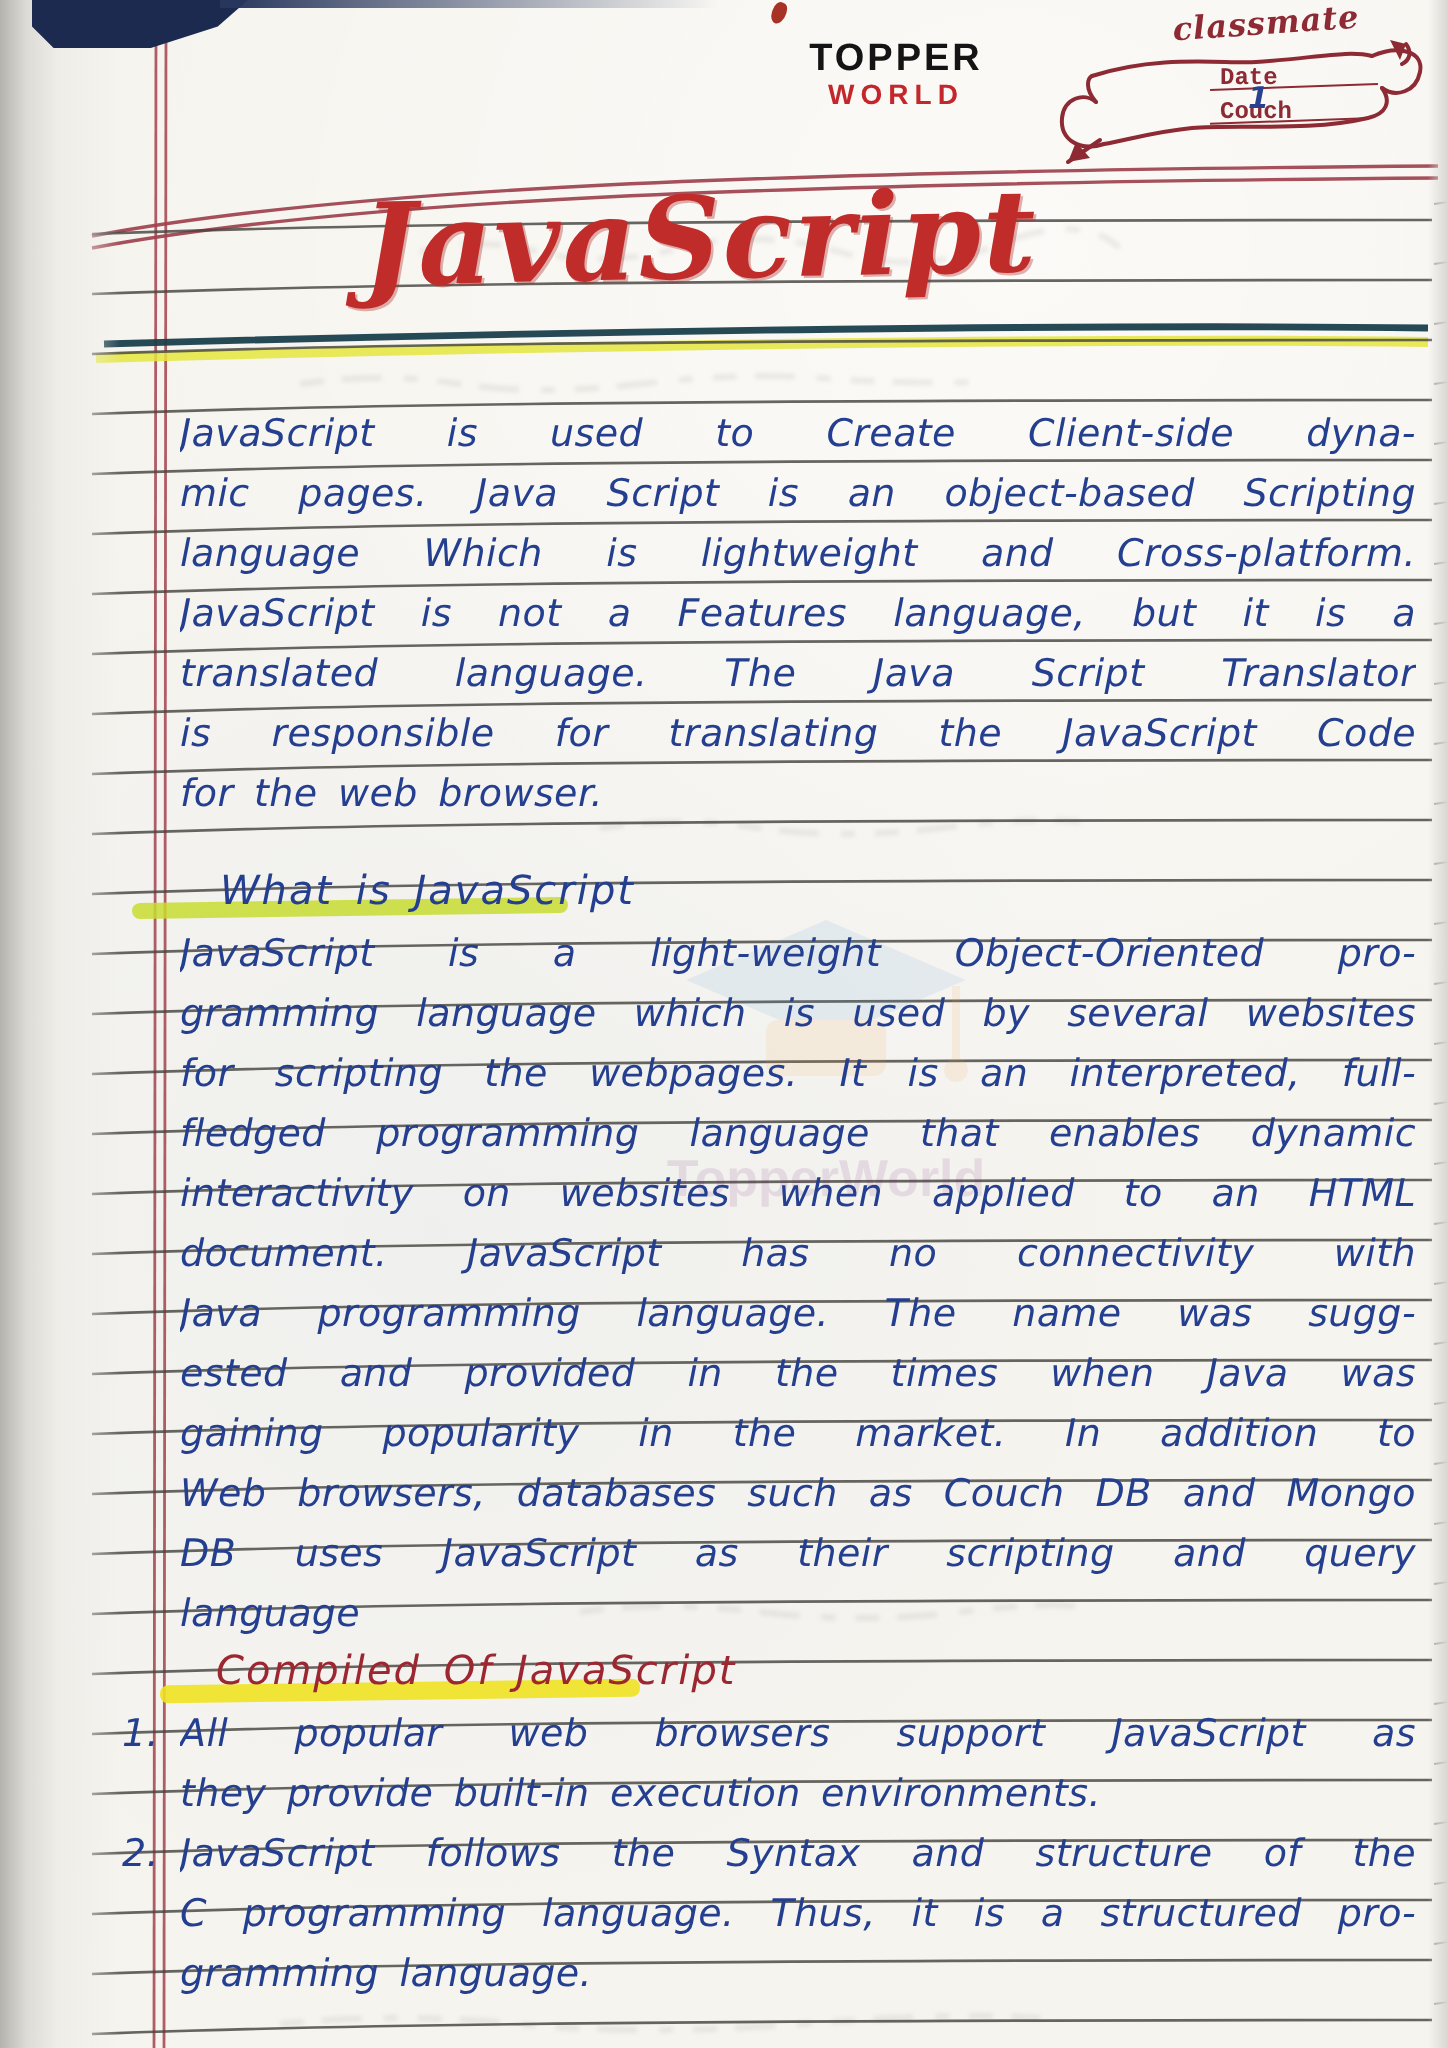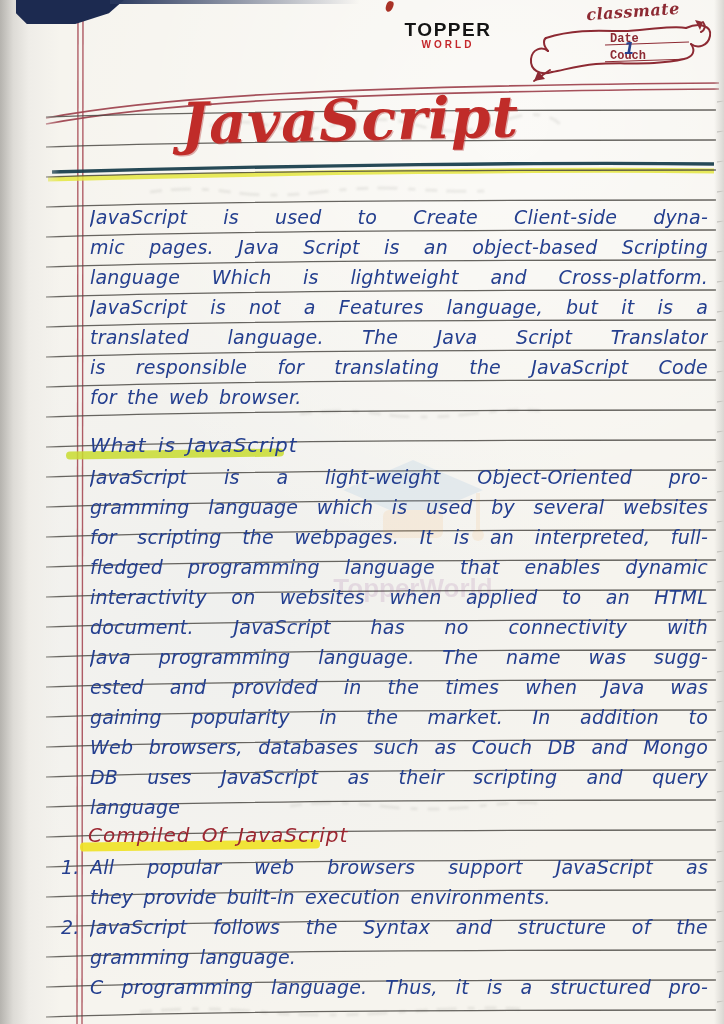--- a/index.html
+++ b/index.html
@@ -21,21 +21,21 @@
   .red-dot{position:absolute;left:386px;top:1px;width:7px;height:11px;background:#a93226;
     border-radius:50% 40% 60% 50%;transform:rotate(18deg);z-index:4;}
 
   svg.deco{position:absolute;left:0;top:0;z-index:1;}
   .blur{filter:blur(1.1px);}
 
   
   .brand{position:absolute;left:392px;top:19px;width:112px;text-align:center;z-index:5;
     font-family:"Liberation Sans",sans-serif;}
   .brand-top{font-size:19px;font-weight:800;letter-spacing:1.5px;color:#141414;}
-  .brand-bottom{font-size:10px;font-weight:800;letter-spacing:3px;color:#c4272b;margin-top:-2px;}
+  .brand-bottom{font-size:14px;font-weight:800;letter-spacing:3px;color:#c4272b;margin-top:-2px;}
 
   
   .banner{position:absolute;left:520px;top:4px;width:198px;height:84px;z-index:5;color:#8d2a33;}
   .banner-name{position:absolute;left:40px;top:-2px;width:146px;text-align:center;
     font-family:"DejaVu Serif",serif;font-style:italic;font-weight:bold;font-size:16px;
     transform:rotate(-4deg);letter-spacing:.5px;}
   .banner svg{position:absolute;left:0;top:14px;}
   .fld{position:absolute;font-family:Liberation Mono, monospace;font-weight:bold;font-size:12px;z-index:6;margin-left:43px;}
   .fld-date{left:47px;top:28px;}
   .fld-page{left:47px;top:45px;}
@@ -55,21 +55,21 @@
   .hw{font-family:"DejaVu Sans",sans-serif;font-style:italic;color:#243f8f;font-size:19px;
     line-height:30px;letter-spacing:.2px;word-spacing:4px;}
   .block{position:absolute;left:90px;right:16px;z-index:2;}
   #para1{top:202px;}
   #para2{top:462px;}
   .hw-line{height:30px;overflow:hidden;}
   .j{text-align:justify;text-align-last:justify;}
 
   .h2{position:absolute;left:90px;top:430px;z-index:2;font-size:20px;letter-spacing:1px;}
   .h3{position:absolute;left:88px;top:820px;z-index:2;font-size:20px;letter-spacing:1px;color:#9c2731;}
-  .hd-text{position:relative;z-index:1;}
+  .hd-text{position:relative;z-index:1;margin-left:20px;}
   .hl{position:absolute;height:8px;bottom:2px;border-radius:4px;z-index:0;}
   .hl-green{left:-24px;width:218px;background:#c8dc30;opacity:.85;transform:rotate(-.8deg);}
   .hl-yellow{left:-8px;width:240px;height:9px;background:#f0e222;opacity:.9;transform:rotate(-.8deg);bottom:0;}
 
   #list{position:absolute;left:90px;right:16px;top:852px;z-index:2;}
   .li{position:relative;}
   .num{position:absolute;left:-29px;top:0;width:26px;font-size:19px;}
 
   
   .wm{position:absolute;left:288px;top:455px;width:250px;height:260px;opacity:.11;z-index:1;pointer-events:none;text-align:center;}
@@ -248,16 +248,16 @@
 
 <div id="list" class="hw">
   <div class="li">
     <span class="num">1.</span>
     <div class="hw-line j">All popular web browsers support JavaScript as</div>
     <div class="hw-line">they provide built-in execution environments.</div>
   </div>
   <div class="li">
     <span class="num">2.</span>
     <div class="hw-line j">JavaScript follows the Syntax and structure of the</div>
+    <div class="hw-line j">C programming language. Thus, it is a structured pro-</div>
     <div class="hw-line">gramming language.</div>
-    <div class="hw-line j">C programming language. Thus, it is a structured pro-</div>
   </div>
 </div>
 
 </body></html>

